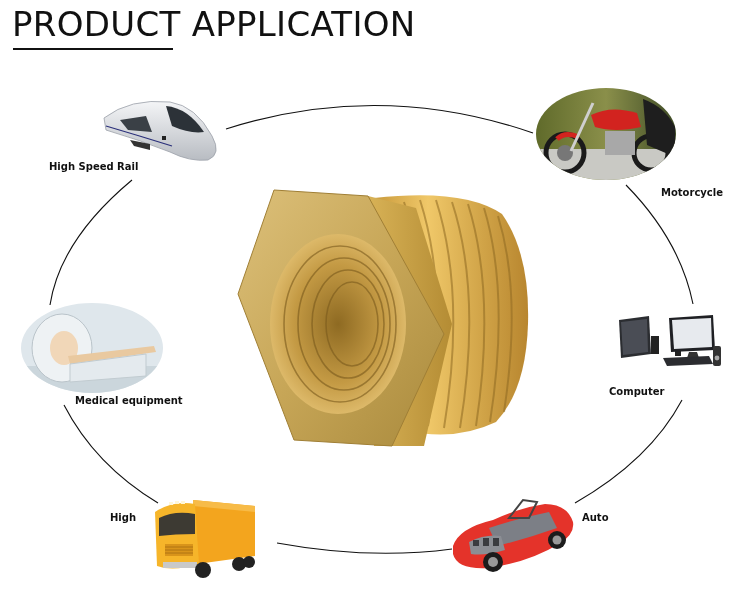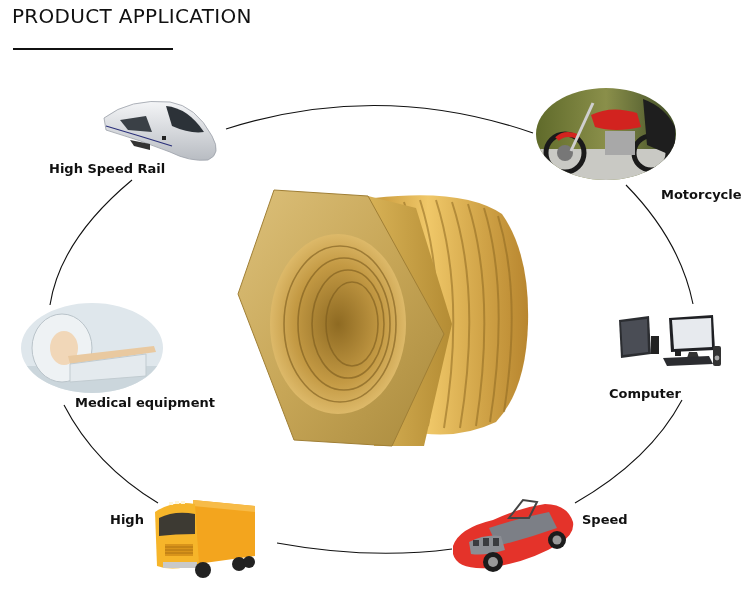--- a/index.html
+++ b/index.html
@@ -1,21 +1,21 @@
 <!DOCTYPE html>
 <html><head>
 <meta charset="utf-8">
 <style>
   * { margin:0; padding:0; box-sizing:border-box; }
   html, body { width:750px; height:595px; background:#ffffff; overflow:hidden; }
   body { position:relative; font-family:"DejaVu Sans","Liberation Sans",sans-serif; color:#111; }
-  .title { position:absolute; left:12px; top:4px; font-size:20px; font-weight:400; letter-spacing:0.3px; color:#111; font-family:"DejaVu Sans", sans-serif; }
+  .title { position:absolute; left:12px; top:4px; font-size:34px; font-weight:400; letter-spacing:0.3px; color:#111; font-family:"DejaVu Sans", sans-serif; }
   .title-rule { position:absolute; left:13px; top:48px; width:160px; height:2px; background:#111; }
   svg.ring { position:absolute; left:0; top:0; }
-  .label { position:absolute; font-size:13px; font-weight:bold; color:#111; white-space:nowrap; }
+  .label { position:absolute; font-size:10px; font-weight:bold; color:#111; white-space:nowrap; }
   .thumb { position:absolute; }
 </style>
 </head>
 <body>
 
 <div class="title">PRODUCT APPLICATION</div>
 <div class="title-rule"></div>
 
 <svg class="ring" width="750" height="595">
   <g fill="none" stroke="#111" stroke-width="1.1">
@@ -132,21 +132,21 @@
   <g fill="#3a3c40">
     <rect x="24" y="46" width="6" height="6"></rect>
       <rect x="34" y="44" width="6" height="8"></rect>
       <rect x="44" y="44" width="6" height="8"></rect>
   </g>
   <circle cx="44" cy="68" r="10" fill="#1c1c1c"></circle>
     <circle cx="44" cy="68" r="5" fill="#9a9a9a"></circle>
   <circle cx="108" cy="46" r="9" fill="#1c1c1c"></circle>
     <circle cx="108" cy="46" r="4.5" fill="#9a9a9a"></circle>
 </svg>
-<div class="label" style="left:582px;top:512px">Speed</div>
+<div class="label" style="left:582px;top:512px">Auto</div>
 
 <svg class="thumb" style="left:234px;top:184px" width="300" height="272" viewBox="0 0 300 272">
   <defs>
     <linearGradient id="thr" x1="0" y1="0" x2="1" y2="0">
       <stop offset="0" stop-color="#c99a3c"></stop>
         <stop offset="0.35" stop-color="#f0c869"></stop>
         <stop offset="0.7" stop-color="#d1a448"></stop>
         <stop offset="1" stop-color="#b8862f"></stop>
     </linearGradient>
     <linearGradient id="hexface" x1="0" y1="0" x2="1" y2="1">

